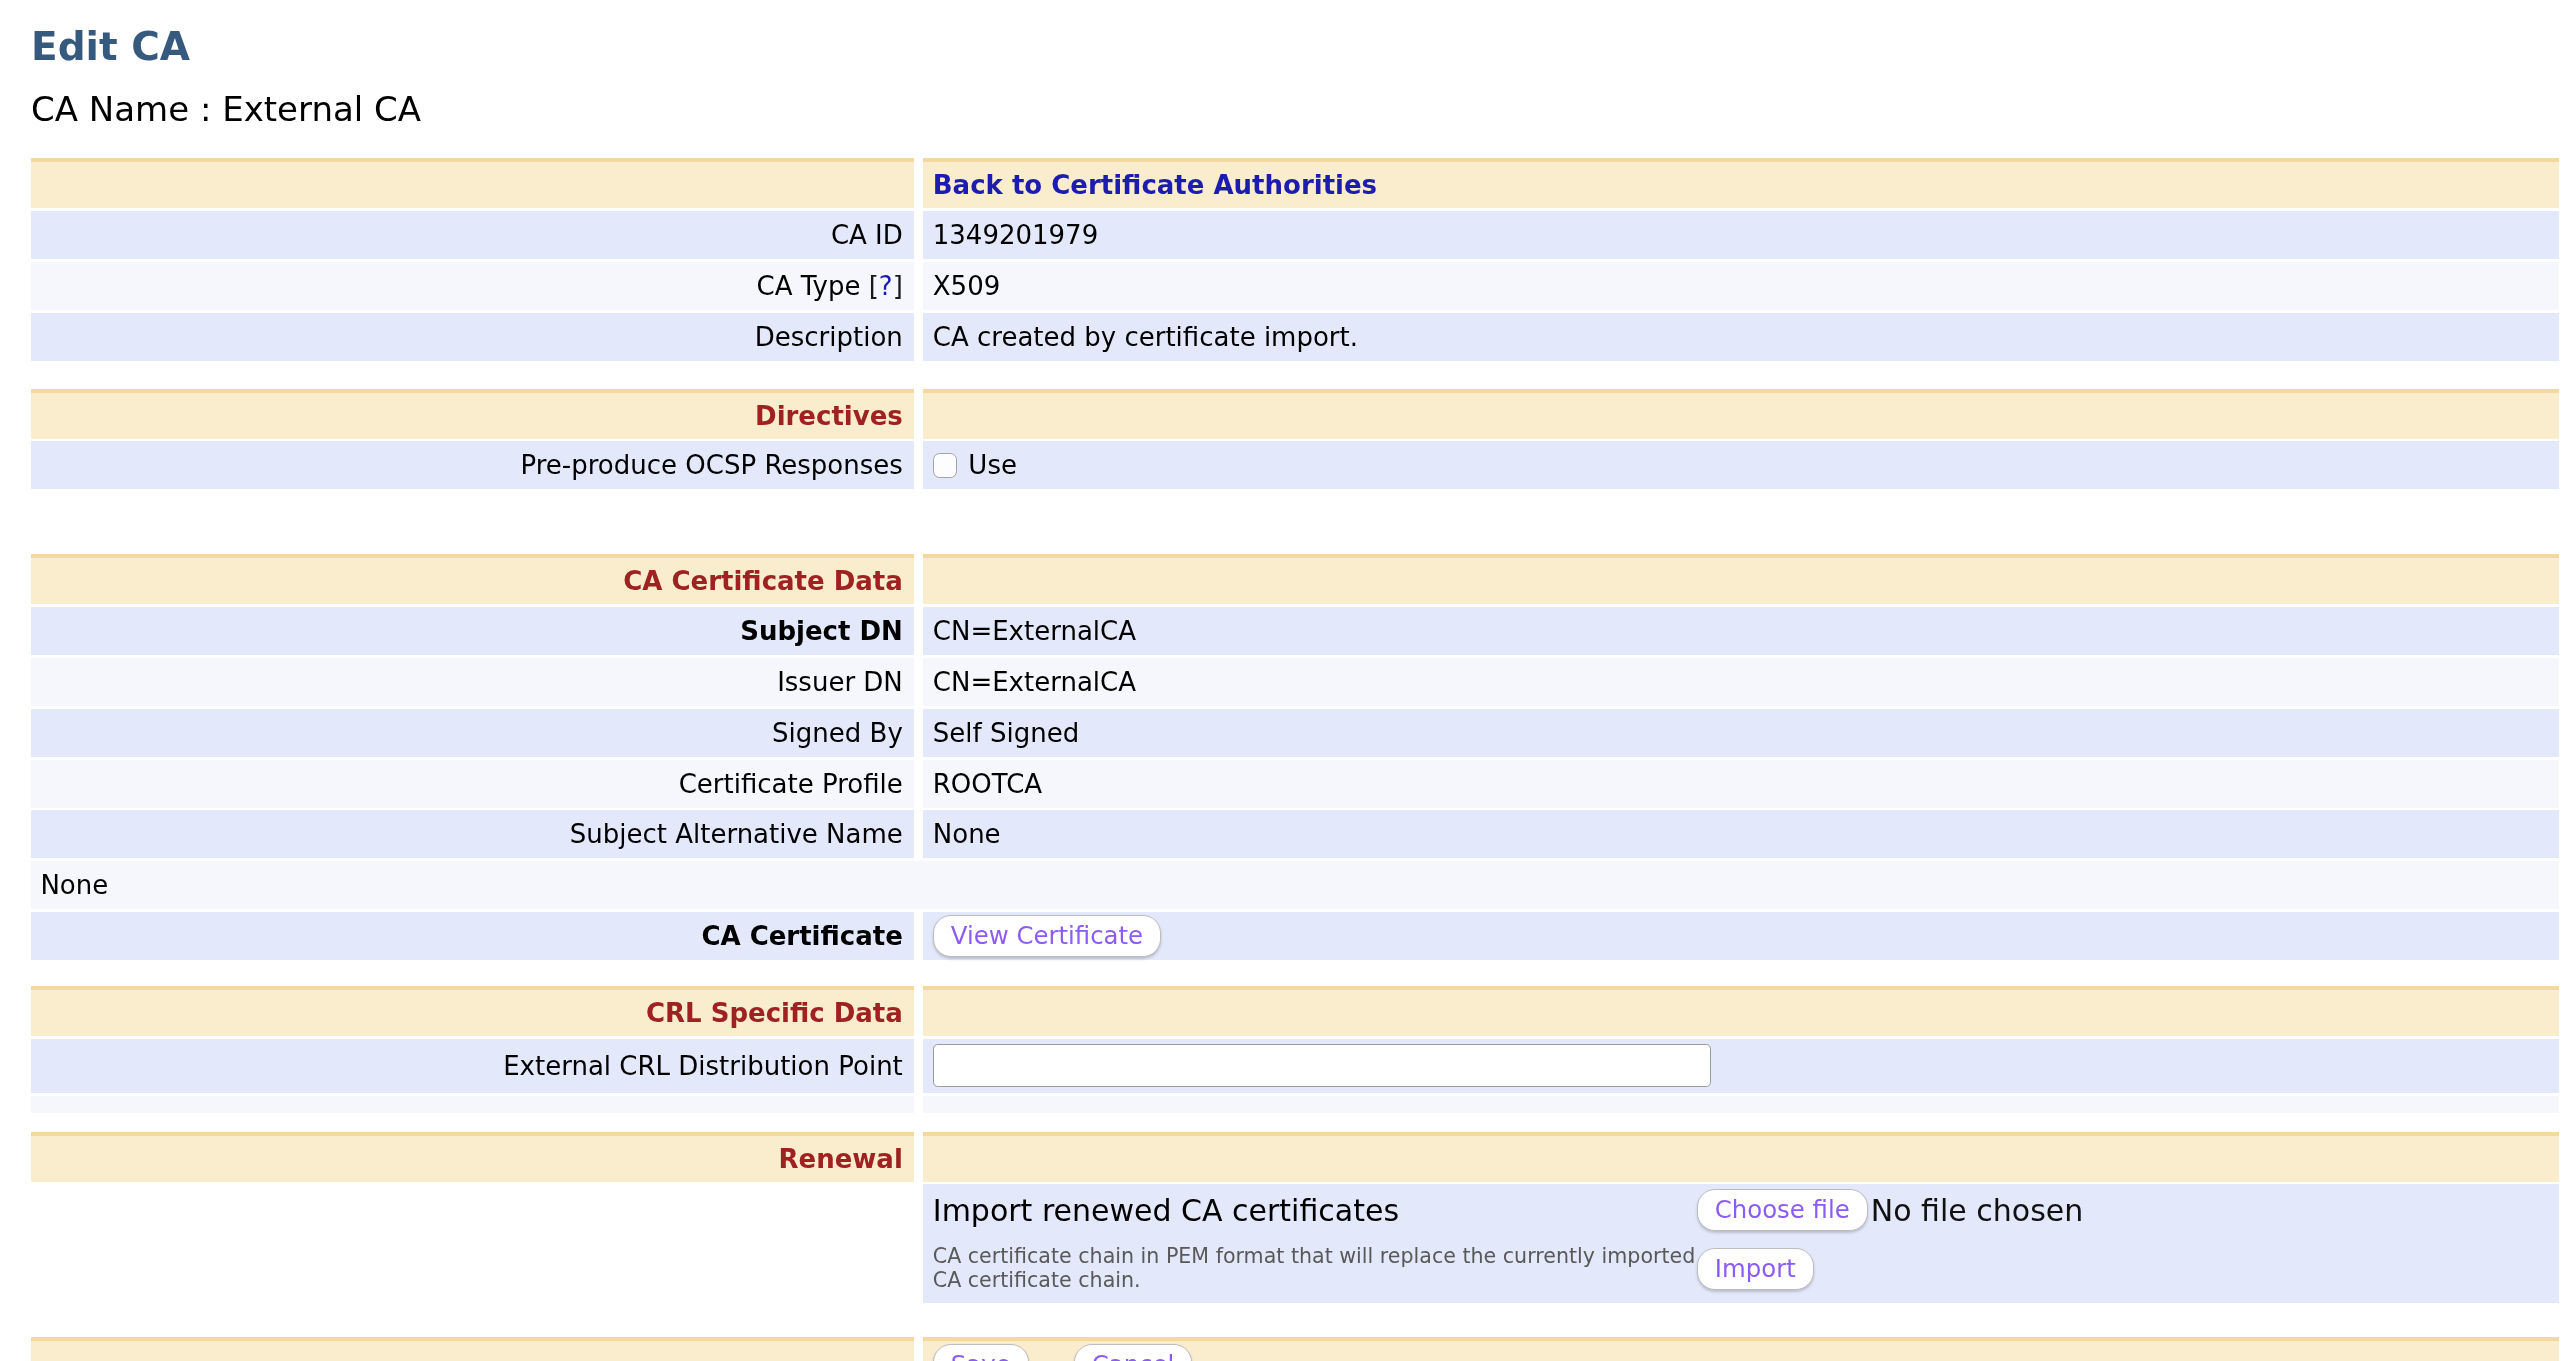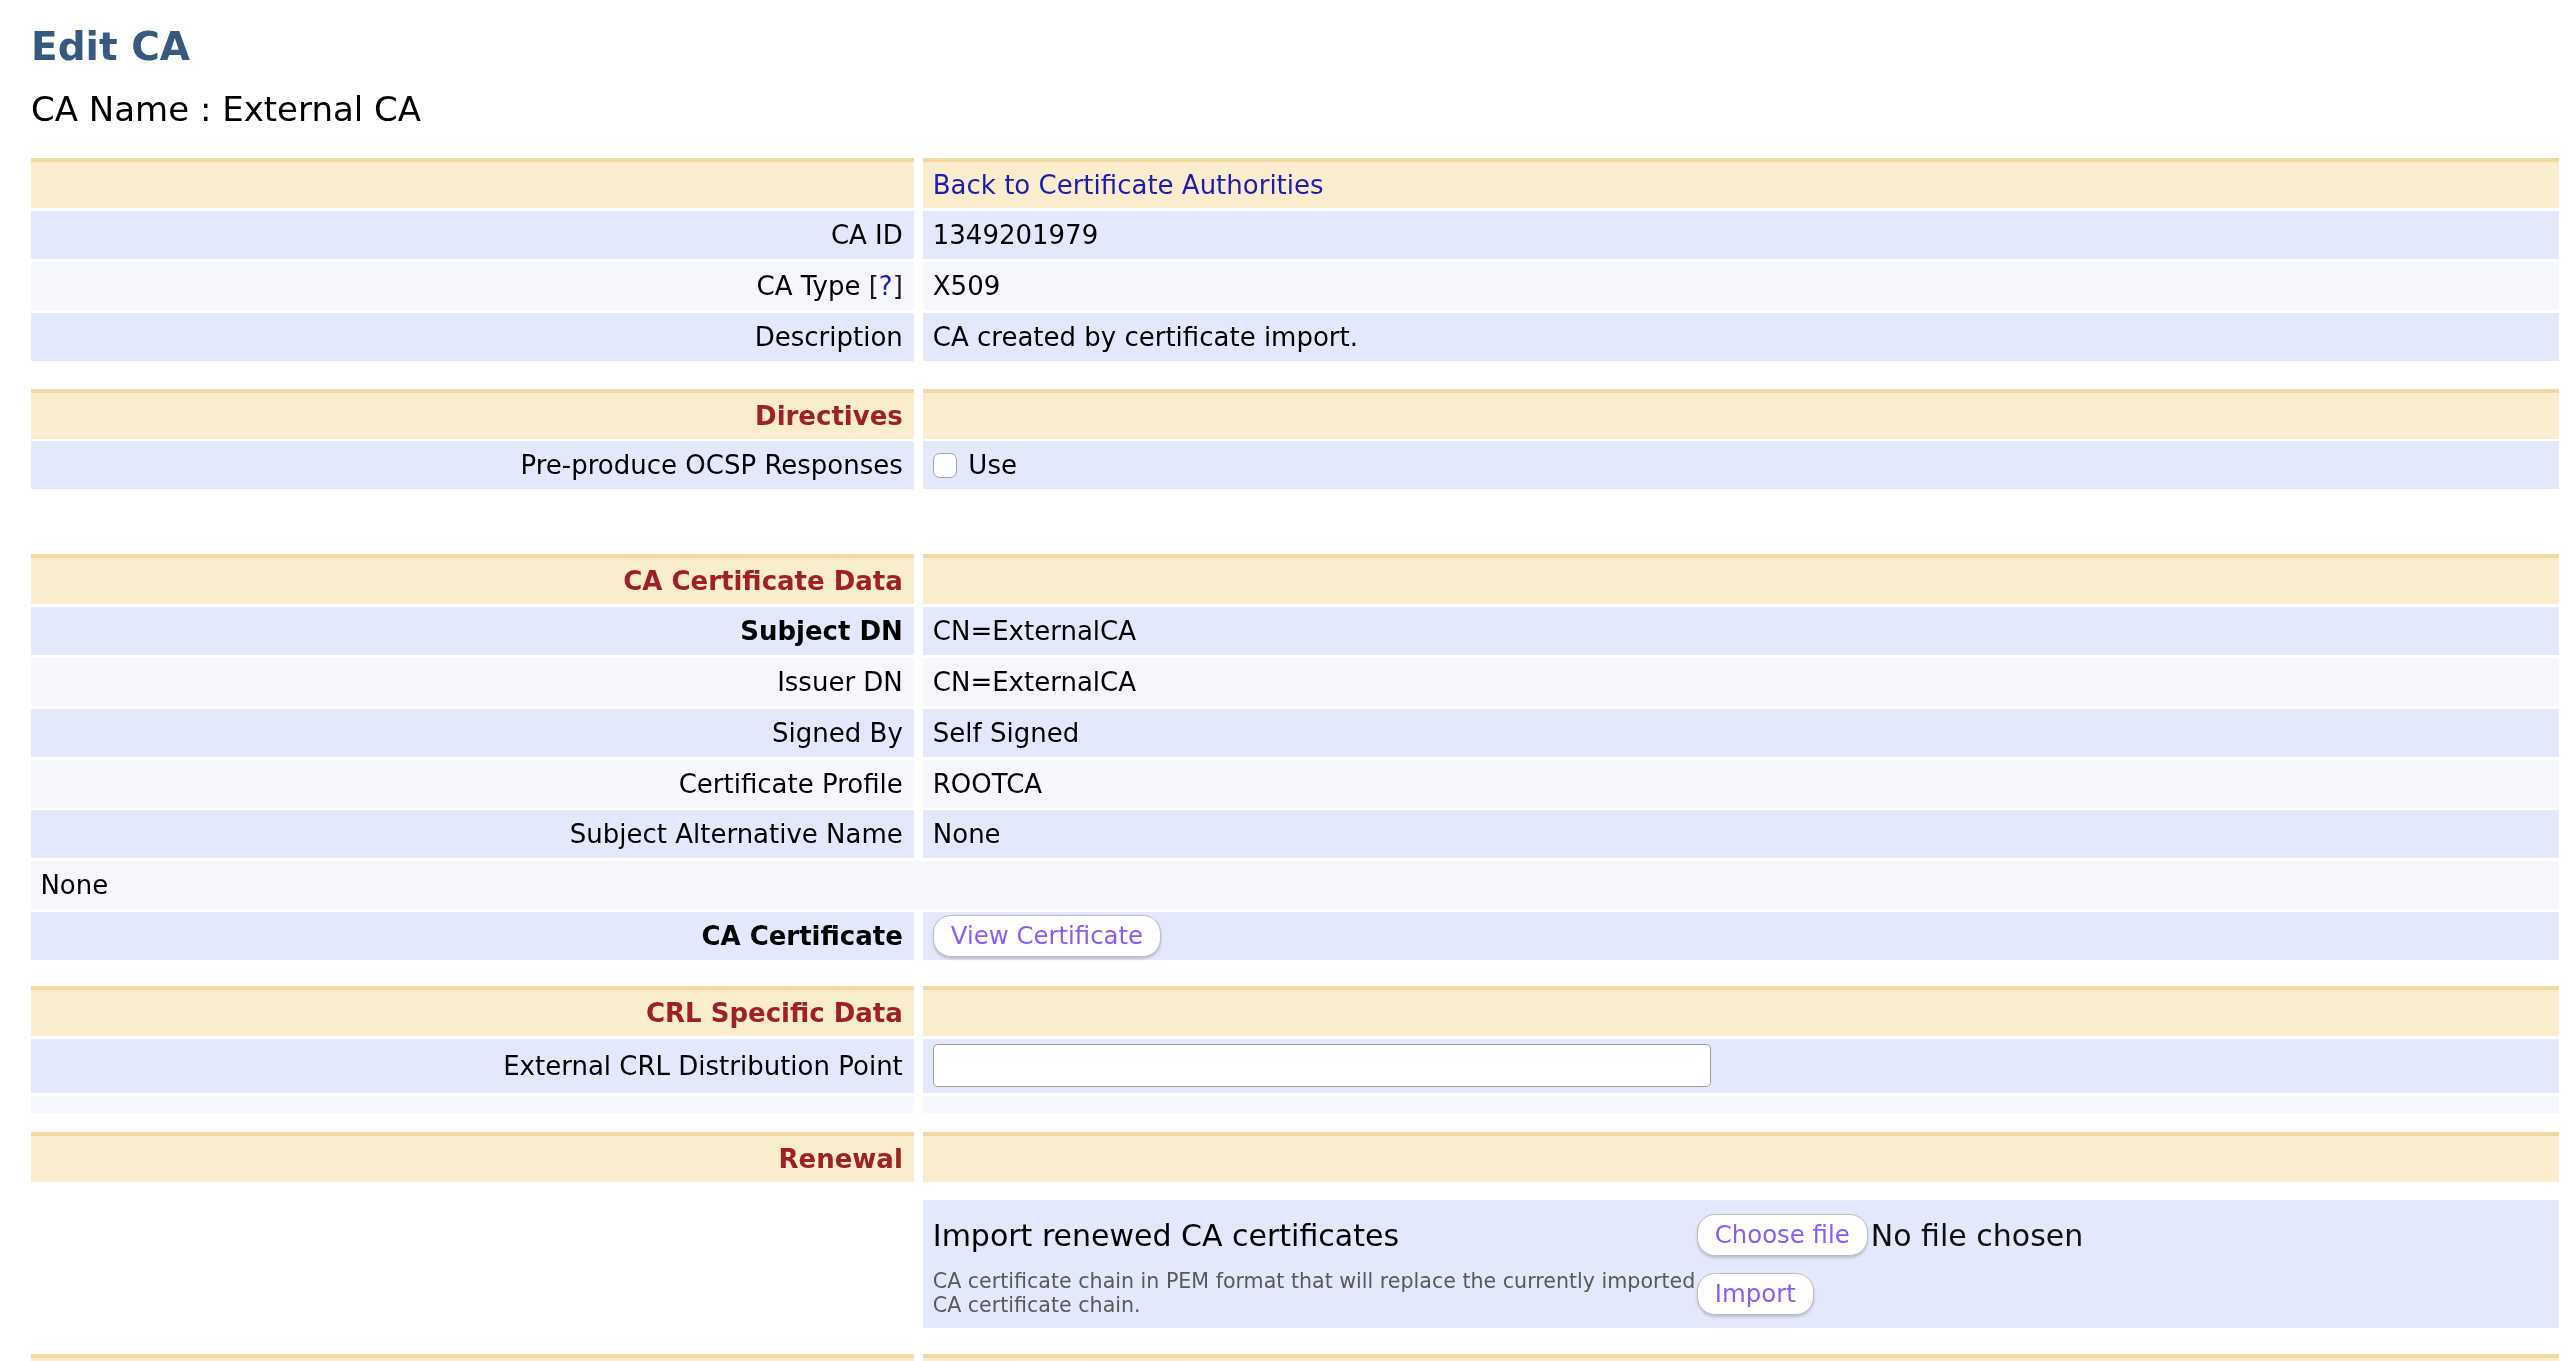--- a/index.html
+++ b/index.html
@@ -36,21 +36,21 @@
   .row-std { min-height:48px; }
   .row-hdr .cell-l, .row-hdr .cell-r {
     background:#FAEDCD;
     border-top:4.7px solid #F3D9A1;
     min-height:50px;
   }
   .sec-title { color:#A02121; font-weight:bold; font-size:26px; }
   .shade-a .cell-l, .shade-a .cell-r { background:#E3E8FB; }
   .shade-b .cell-l, .shade-b .cell-r { background:#F6F7FD; }
   .lbl-bold { font-weight:bold; }
-  a.backlink { color:#1C1CB0; text-decoration:none; cursor:pointer; }
+  a.backlink { color:#1C1CB0; text-decoration:none; cursor:pointer;font-weight:bold; }
   .help-link { color:#1C1CB0; text-decoration:none; cursor:pointer; }
   .help-bracket { color:#1a1a1a; }
 
   #sec-general  { margin-bottom:28px; }
   #sec-directives { margin-bottom:65px; }
   #sec-cacert { margin-bottom:26px; }
   #sec-crl { margin-bottom:19px; }
   #sec-renewal { margin-bottom:26px; }
 
   .btn {
@@ -79,21 +79,21 @@
     width:778px; height:43px;
     font-size:26px; padding:0 9.4px;
     border:1.9px solid #9a9a9a;
     border-radius:4.7px;
     background:#ffffff;
     font-family:"DejaVu Sans","Liberation Sans",sans-serif;
   }
   .thin-row { min-height:17px; }
 
   .renewal-row { min-height:127px; align-items:flex-start; }
-  .renewal-row .cell-r { display:block; padding-top:14px; padding-bottom:11.2px;margin-top:16px; }
+  .renewal-row .cell-r { display:block; padding-top:5px; padding-bottom:11.2px; }
   .renewal-grid { display:grid; grid-template-columns:764px auto; }
   .rg-label { font-size:30px; padding-top:3.7px; }
   .rg-file { display:flex; align-items:center; gap:3px; }
   .rg-nofile { font-size:30px; color:#111; }
   .rg-help { font-size:20.6px; color:#595959; margin-top:13px; grid-column:1; }
   .rg-import { grid-column:2; margin-top:17px; }
 
   .footer-actions { display:flex; align-items:center; gap:45px; }
   .row-footer { min-height:52px; }
 </style>

